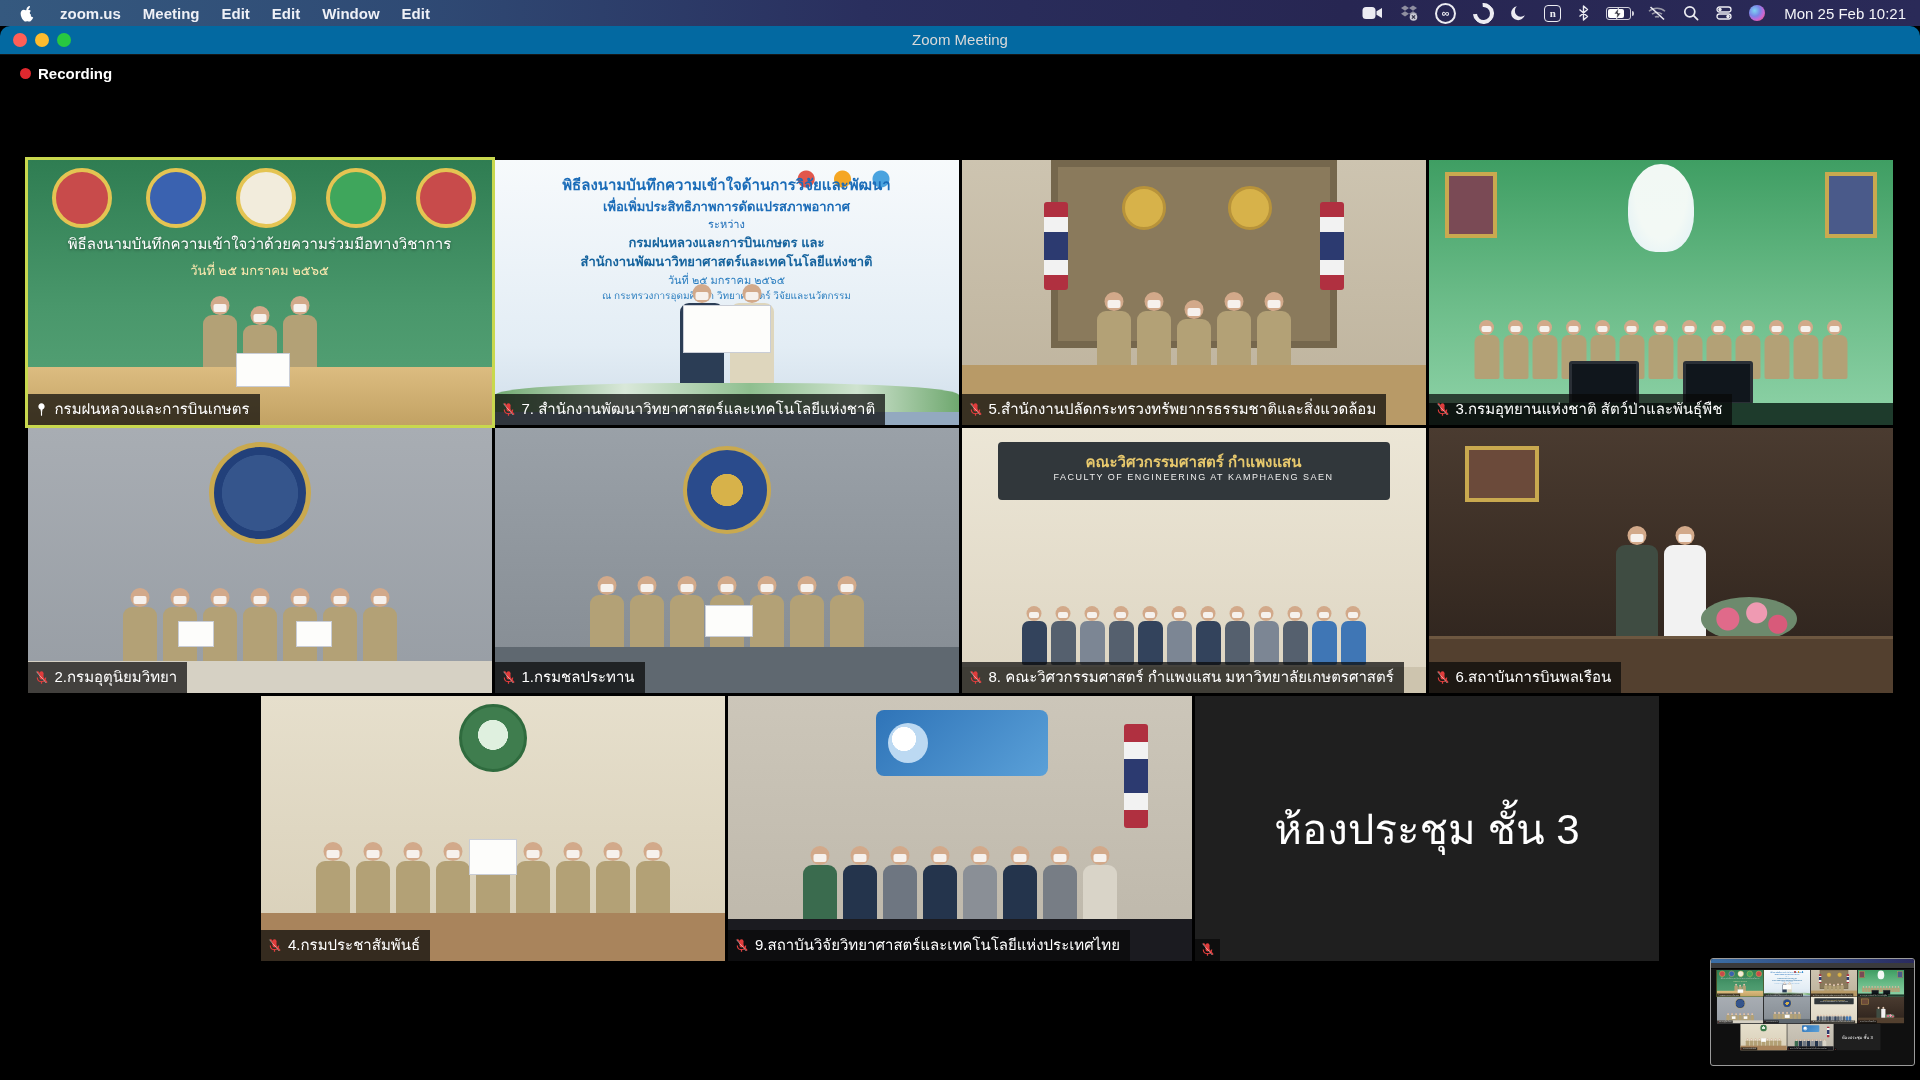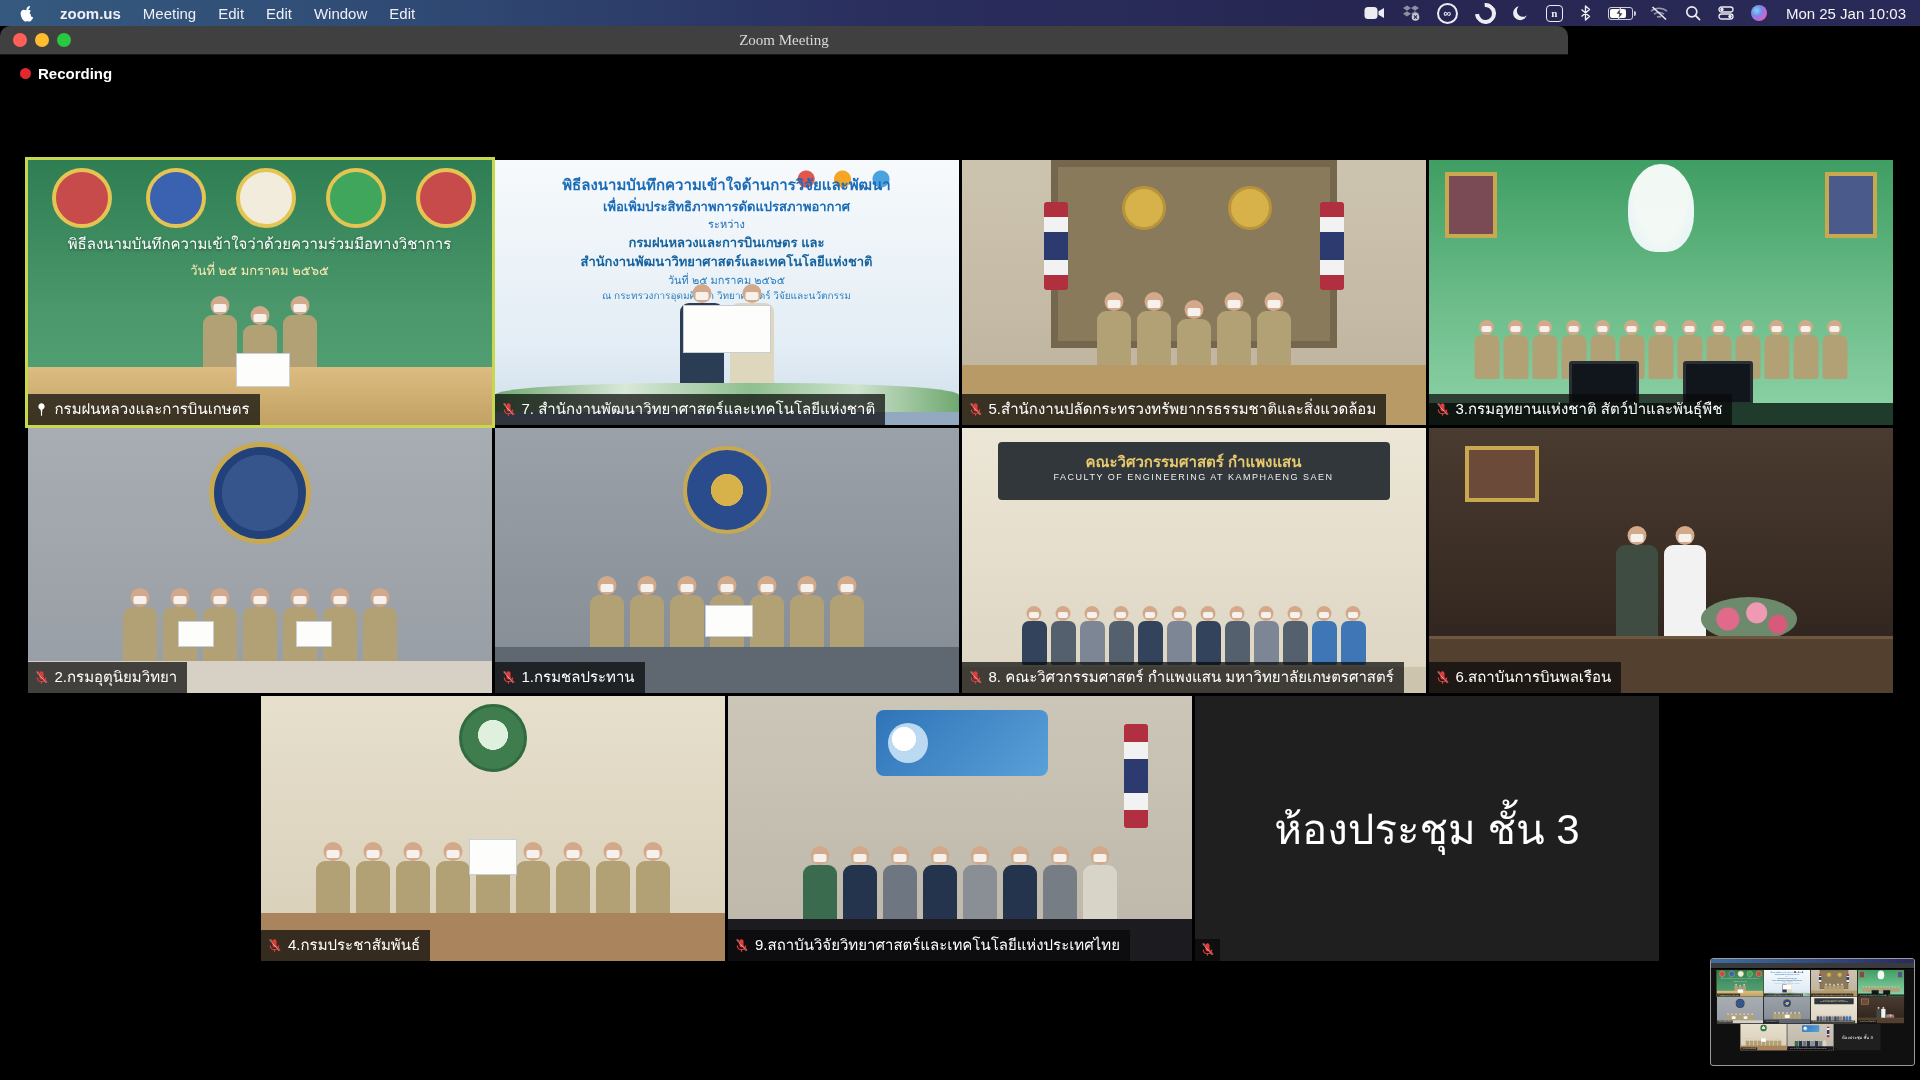--- a/index.html
+++ b/index.html
@@ -4,40 +4,40 @@
 <style>
   html,body{margin:0;padding:0;}
   body{width:1920px;height:1080px;position:relative;background:#000;overflow:hidden;
        font-family:"Liberation Sans","DejaVu Sans",sans-serif;-webkit-font-smoothing:antialiased;}
 
   
   .menubar{position:absolute;top:0;left:0;width:1920px;height:26px;
     background:linear-gradient(90deg,#35597f 0%,#2f4a74 22%,#2a2f5e 45%,#272652 70%,#2a2a58 100%);
     display:flex;align-items:center;color:#eef0f6;font-size:15px;z-index:30;}
   .apple{margin:0 14px 0 20px;display:flex;align-items:center;}
-  .mitem{padding:0 11px;}
+  .mitem{padding:0 11px;font-weight:bold;}
   .mitem.bold{font-weight:700;}
   .mright{margin-left:auto;display:flex;align-items:center;gap:17px;padding-right:14px;}
   .sic{display:flex;align-items:center;justify-content:center;}
   .cc{width:17px;height:17px;border:2px solid #ececf2;border-radius:50%;color:#ececf2;
       font-size:11px;font-weight:700;display:grid;place-items:center;line-height:1;}
   .loom{width:13px;height:13px;border-radius:50%;border:4px solid #ececf2;border-left-color:transparent;transform:rotate(40deg);}
   .notion{width:15px;height:15px;border:1.6px solid #ececf2;border-radius:4px;display:grid;place-items:center;}
   .notion::after{content:"n";font-family:"Liberation Serif","DejaVu Serif",serif;font-weight:700;font-size:11px;color:#ececf2;}
   .batt{width:23px;height:11px;border:1px solid #cfcfda;border-radius:3px;position:relative;display:inline-block;}
   .batt::after{content:"";position:absolute;right:-4px;top:3px;width:2px;height:5px;background:#cfcfda;border-radius:0 2px 2px 0;}
   .batt .fill{position:absolute;top:1px;bottom:1px;left:1px;width:70%;background:#fff;border-radius:2px;}
   .batt svg{position:absolute;left:6px;top:0;}
   .siri{width:16px;height:16px;border-radius:50%;
       background:radial-gradient(circle at 35% 35%,#7fd4f2 0%,#7a86e8 38%,#c668d8 62%,#e55f8f 82%,#58d0a8 100%);}
   .clock{font-size:15px;color:#f4f4f8;margin-left:2px;white-space:nowrap;}
 
   
-  .titlebar{position:absolute;top:26px;left:0;width:1568px;height:28px;background:#404040;
-    border-radius:10px 10px 0 0;border-bottom:1px solid #151515;z-index:25;font-family:Liberation Serif, serif;}
+  .titlebar{position:absolute;top:26px;left:0;width:1920px;height:28px;background:#0369a1;
+    border-radius:10px 10px 0 0;border-bottom:1px solid #151515;z-index:25;}
   .tl{position:absolute;top:7px;width:14px;height:14px;border-radius:50%;}
   .tl.red{left:13px;background:#ff5f57;}
   .tl.yellow{left:35px;background:#febc2e;}
   .tl.green{left:57px;background:#28c840;}
   .wtitle{width:100%;text-align:center;line-height:28px;color:#d9d9d9;font-size:15px;}
 
   
   .recording{position:absolute;left:20px;top:65px;display:flex;align-items:center;gap:7px;
     color:#fff;font-size:15px;font-weight:600;z-index:20;}
   .recdot{width:11px;height:11px;border-radius:50%;background:#e0282e;}
@@ -287,21 +287,21 @@
       <svg width="16" height="16" viewBox="0 0 16 16">
           <g fill="none" stroke="#ececf2" stroke-width="1.3">
             <rect x="1" y="2" width="14" height="5" rx="2.5"></rect>
             <rect x="1" y="9" width="14" height="5" rx="2.5"></rect>
           </g>
           <circle cx="4" cy="4.5" r="1.7" fill="#ececf2"></circle>
           <circle cx="12" cy="11.5" r="1.7" fill="#ececf2"></circle>
         </svg>
     </span>
     <span class="sic siri"></span>
-    <span class="clock">Mon 25 Jan 10:03</span>
+    <span class="clock">Mon 25 Feb 10:21</span>
   </div>
 </div>
 
 <div class="titlebar">
   <span class="tl red"></span>
   <span class="tl yellow"></span>
   <span class="tl green"></span>
   <div class="wtitle">Zoom Meeting</div>
 </div>
 

